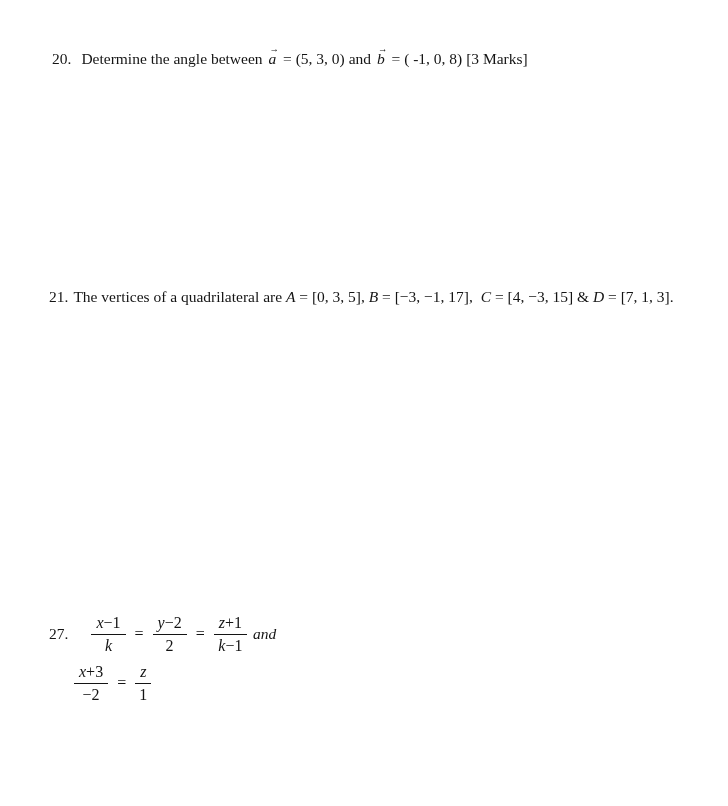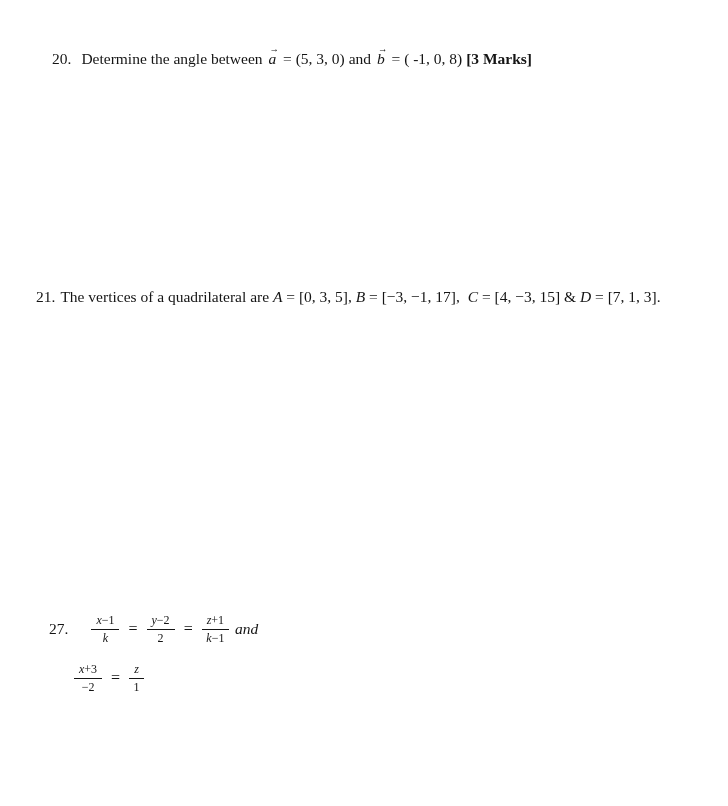--- a/index.html
+++ b/index.html
@@ -10,36 +10,36 @@
     font-family:"Liberation Serif", serif;
     font-size:15.5px;
     position:relative;
     overflow:hidden;
   }
   .abs{position:absolute;text-align:right;}
   
   #q20{top:50px;left:52px;white-space:nowrap;}
   #q20 .qnum{margin-right:10px;}
   
-  #q21{top:287px;left:36px;line-height:20.5px;}
+  #q21{top:287px;left:49px;line-height:20.5px;}
   #q21 .qnum{margin-right:5px;}
   #q21 .line1{white-space:nowrap;}
   #q21 .line2{margin-left:26px;}
   
   #q22-line1{top:613px;left:49px;display:flex;align-items:center;white-space:nowrap;}
   #q22-line1 .qnum{margin-right:7px;}
   #q22-line1 .fgroup{display:flex;align-items:center;margin-left:16px;}
   #q22-line1 .and-word{margin-left:6px;font-style:italic;}
   #q22-line2{top:662px;left:74px;display:flex;align-items:center;white-space:nowrap;}
   #q22-line2 .tail{margin-left:1px;}
   
   .mvar{font-style:italic;}
   .bivar{font-style:italic;font-weight:bold;}
-  .marks{font-weight:bold;}
-  .frac{display:inline-flex;flex-direction:column;align-items:center;line-height:1.22;font-size:12px;}
+  .marks{font-weight:normal;}
+  .frac{display:inline-flex;flex-direction:column;align-items:center;line-height:1.22;font-size:16px;}
   .frac .num{border-bottom:1.5px solid #141414;padding:0 5px 1px;}
   .frac .den{padding-top:1px;}
   .meq{margin:0 9px;font-size:16px;}
   .vec{position:relative;display:inline-block;font-style:italic;margin:0 3px 0 2px;}
   .vec .arr{position:absolute;top:-0.68em;left:0.12em;font-size:0.6em;font-style:normal;}
 </style>
 </head>
 <body>
 
 <div id="q20" class="abs">

